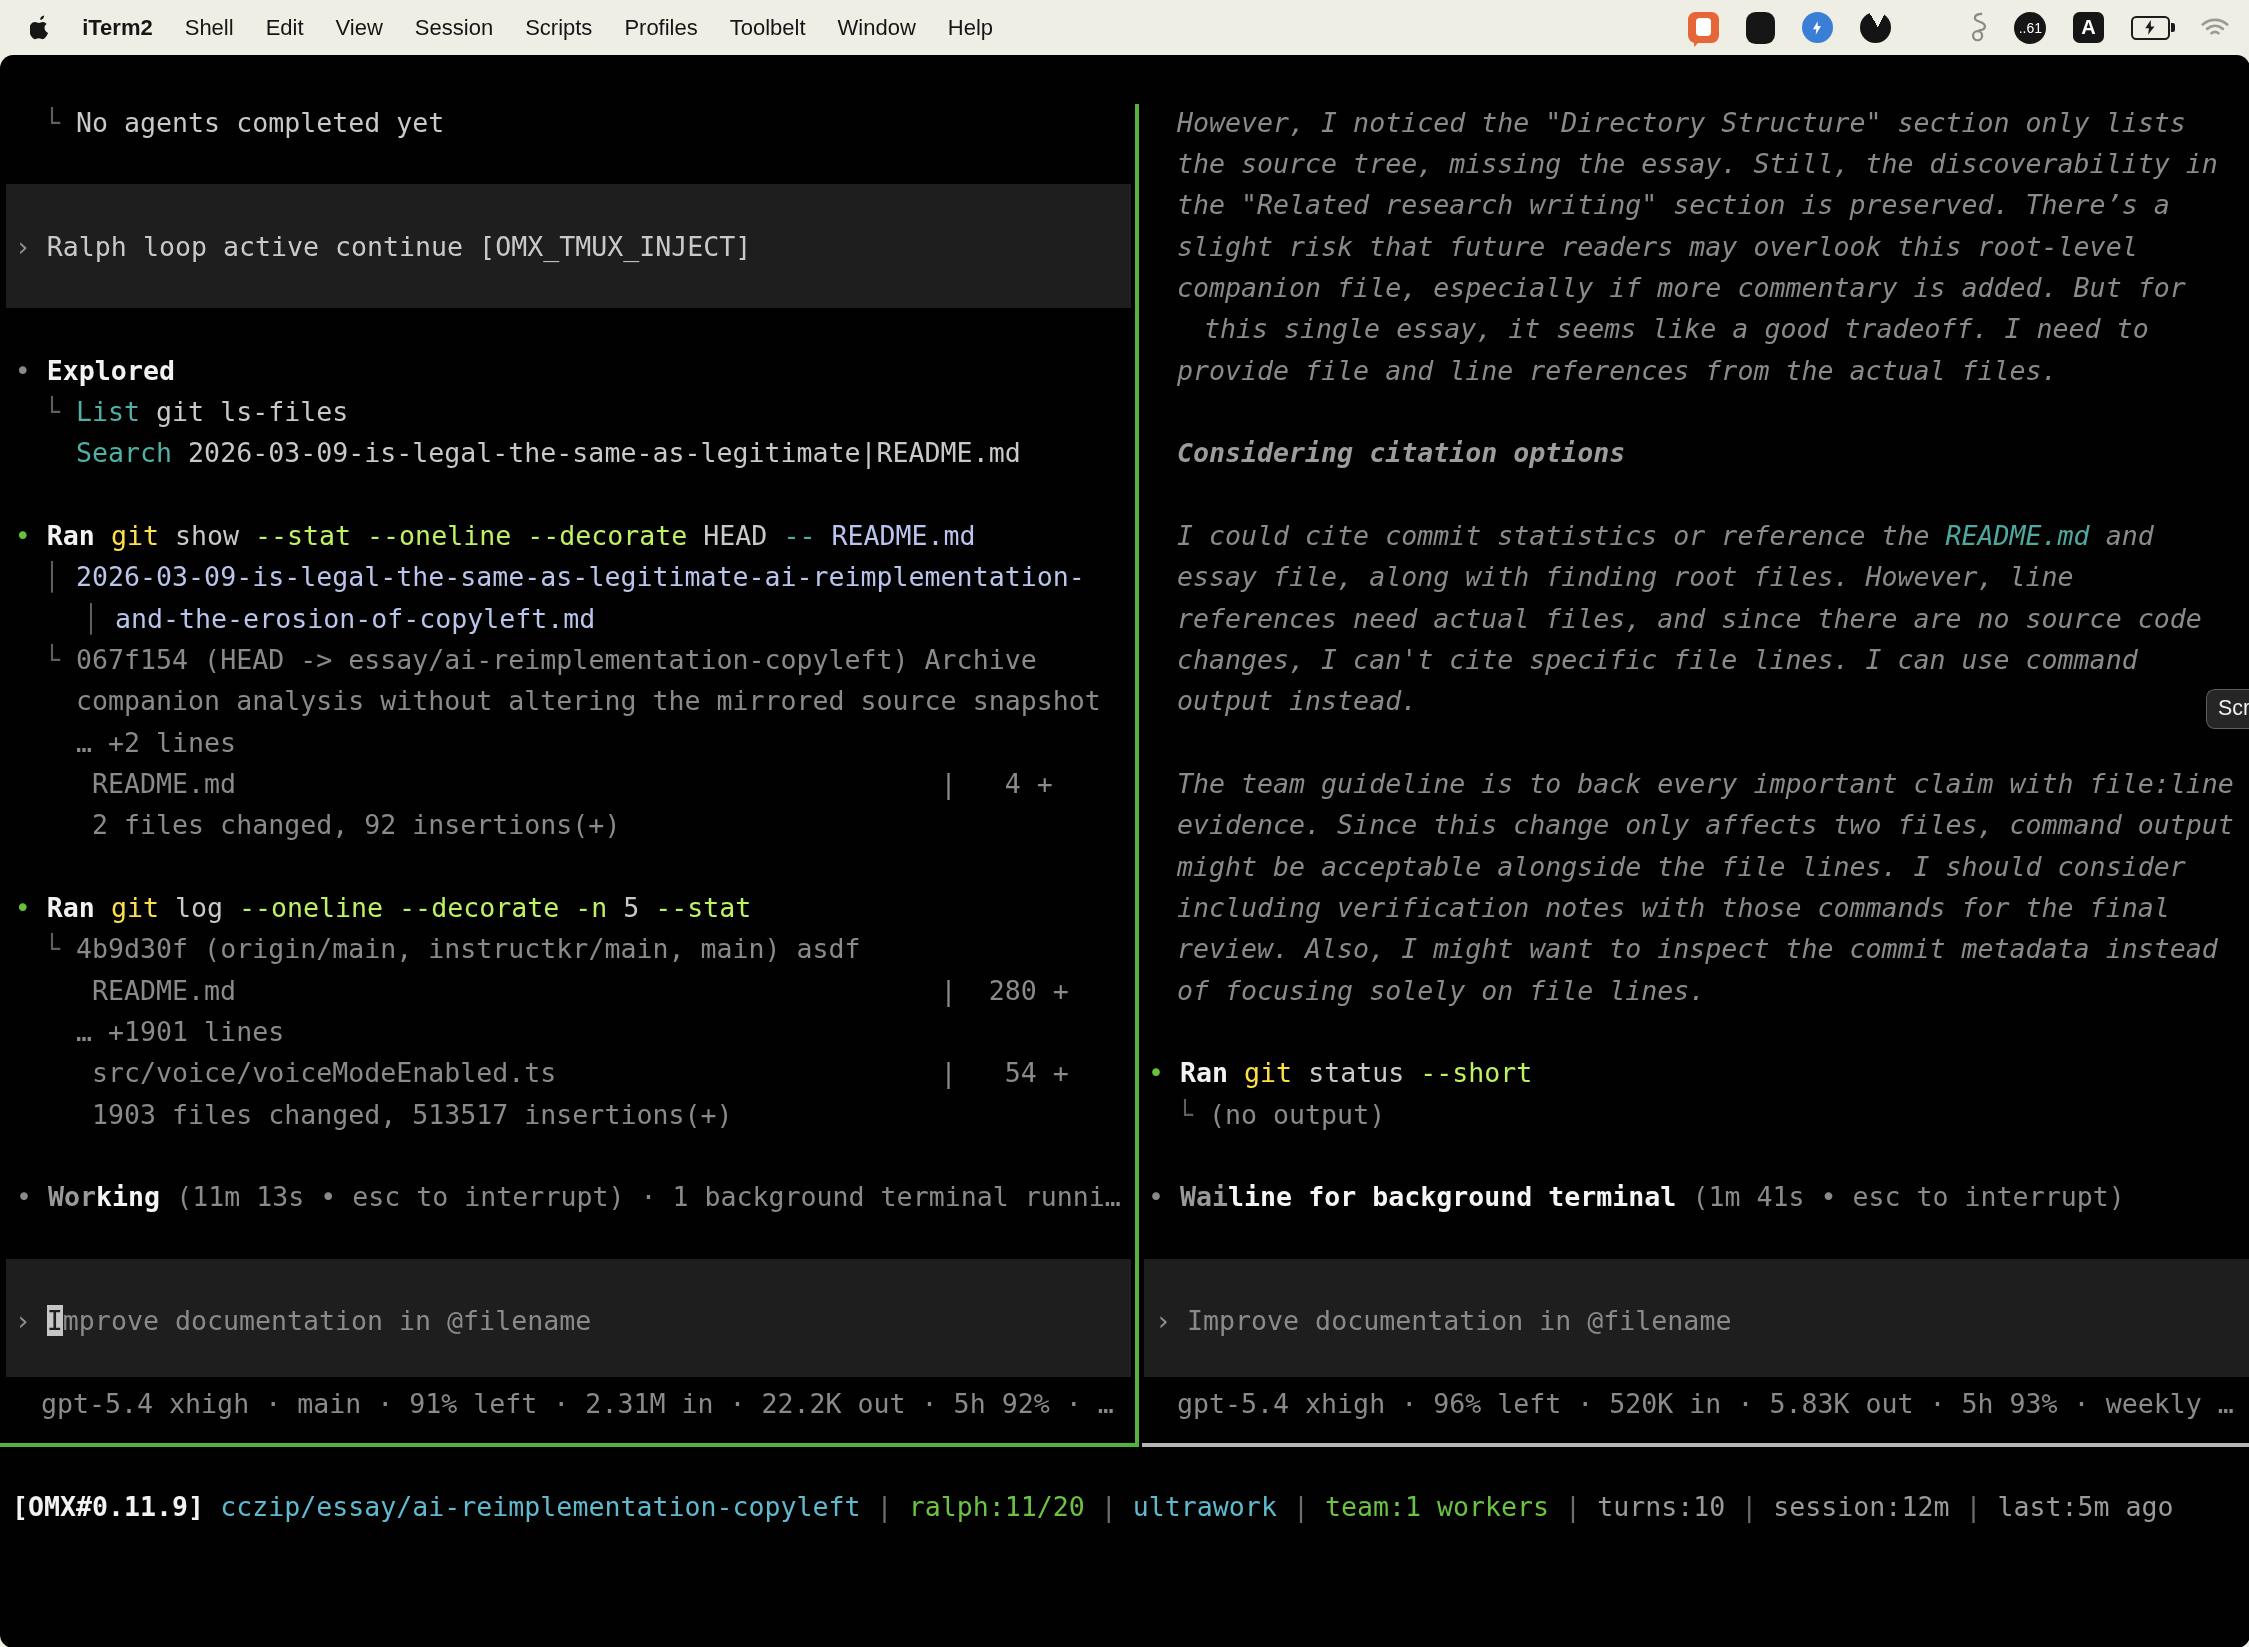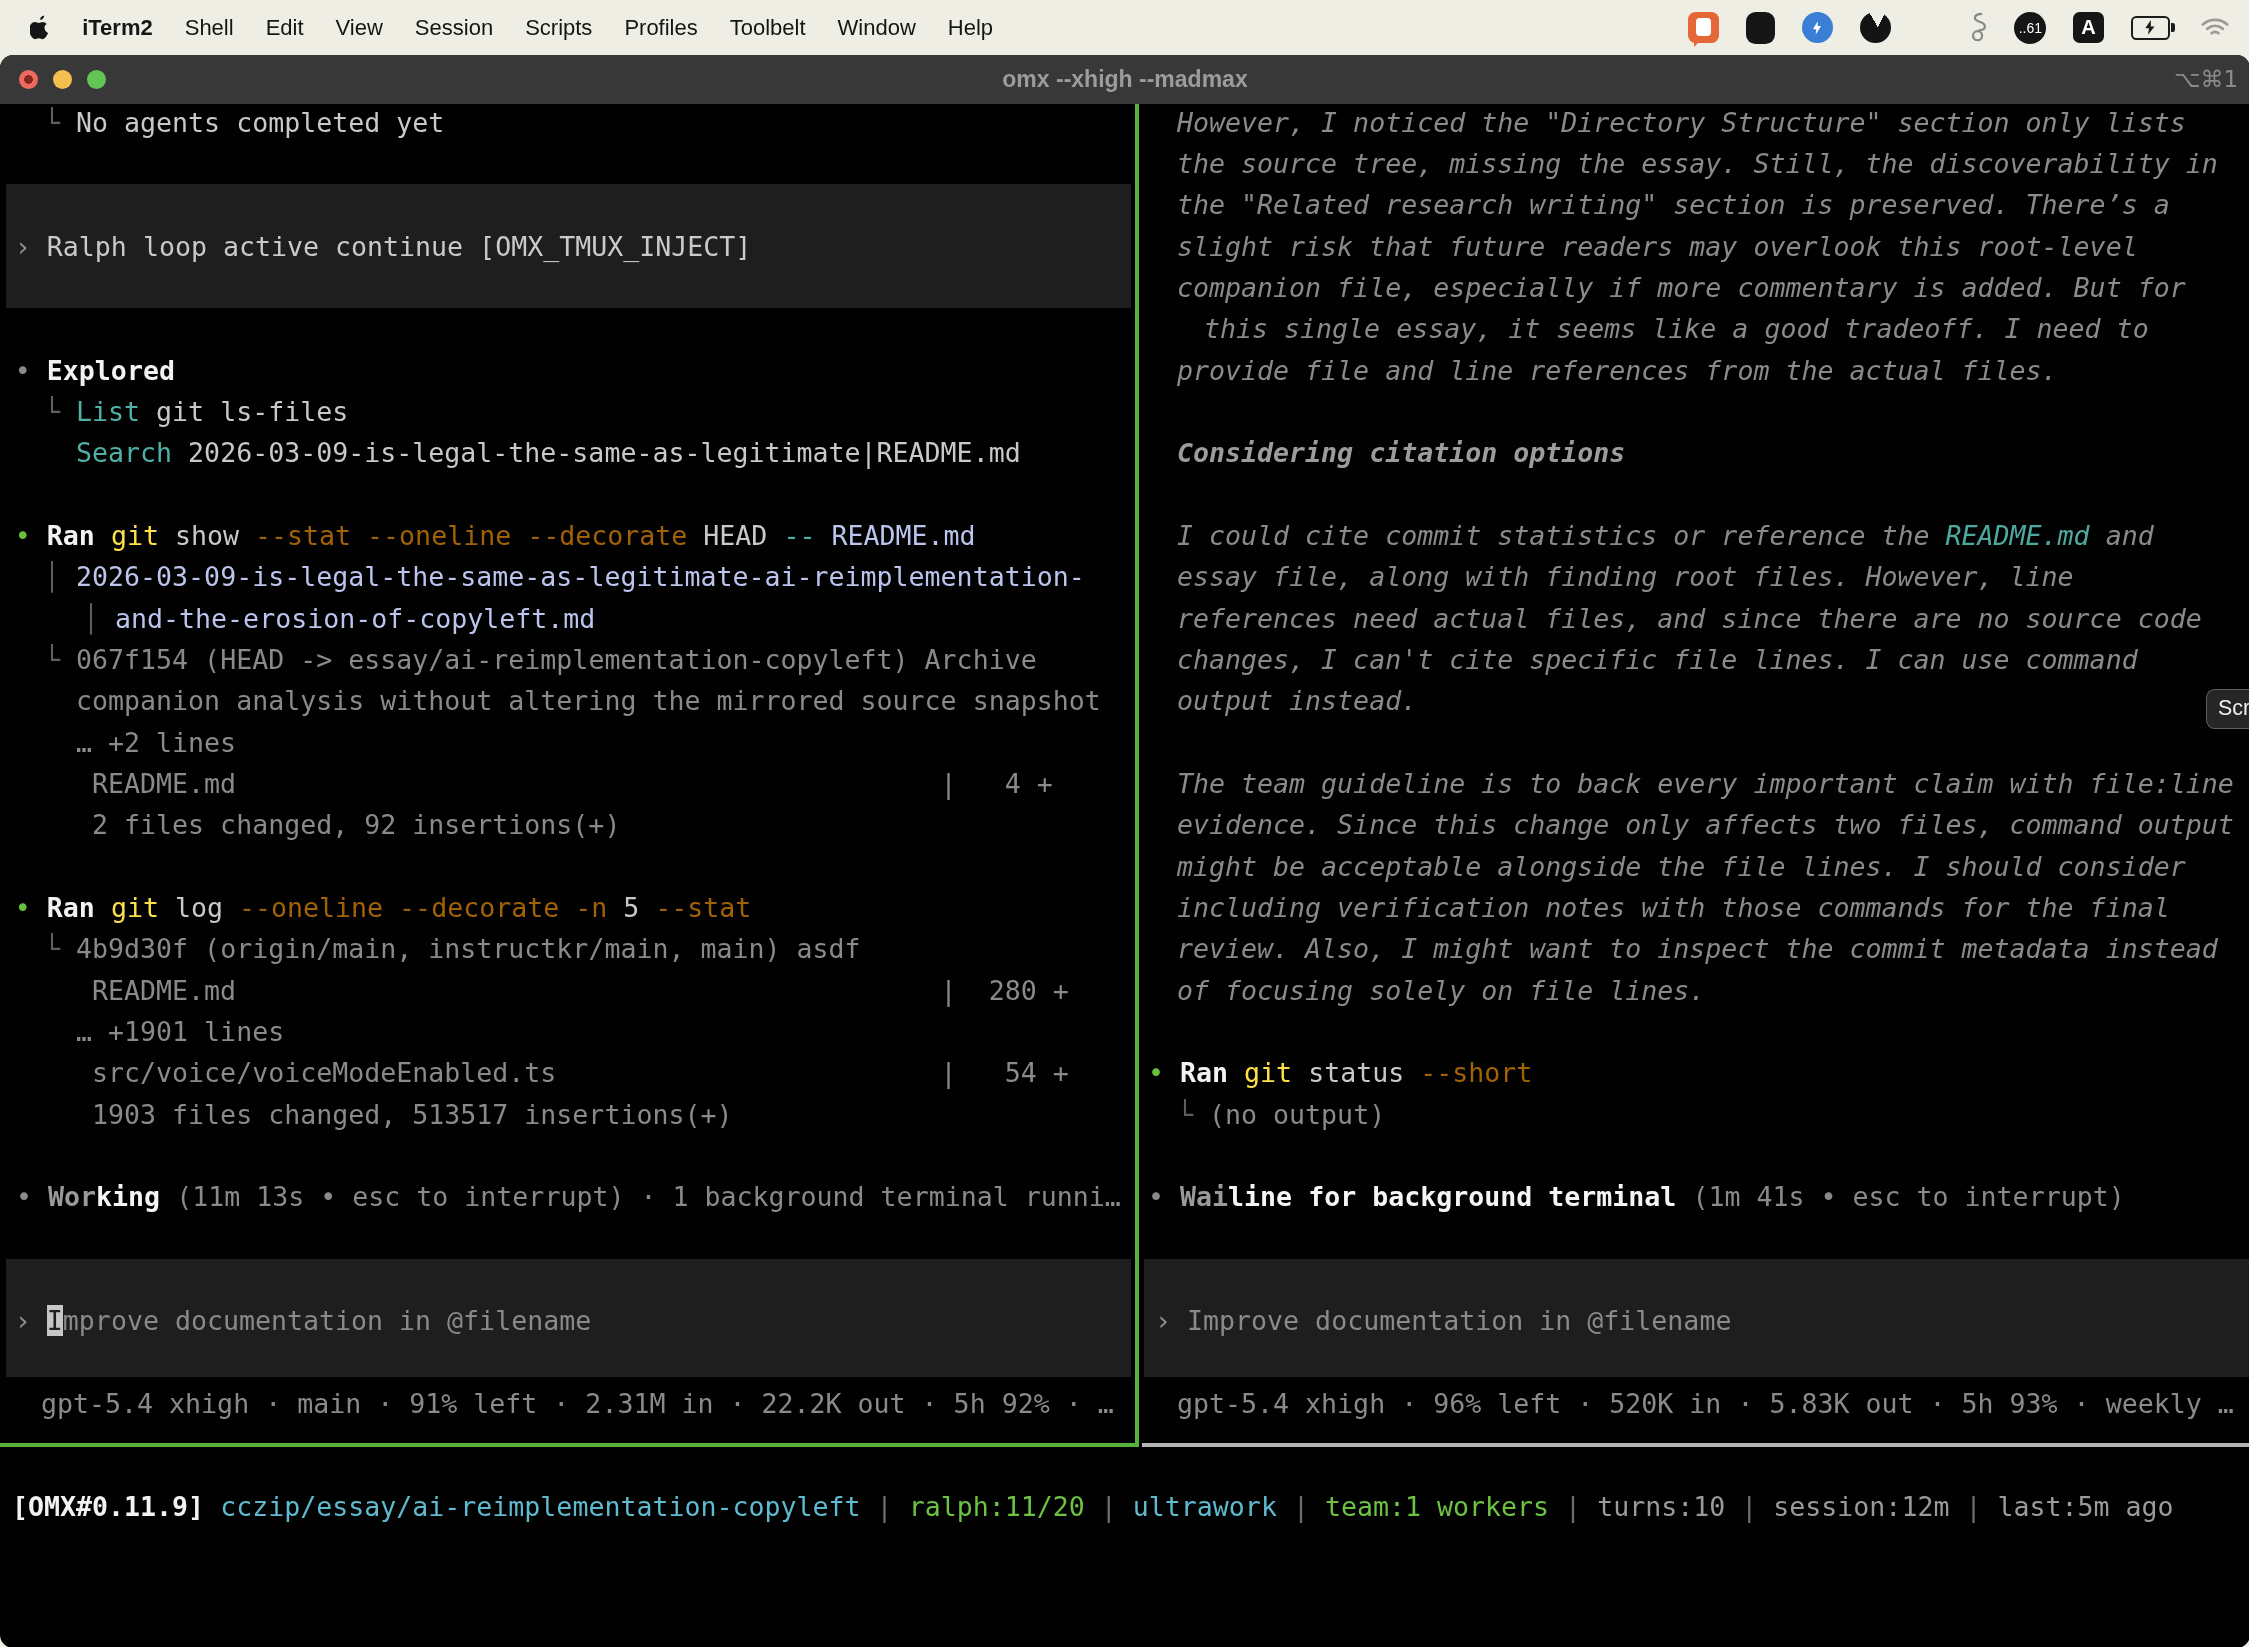--- a/index.html
+++ b/index.html
@@ -47,21 +47,21 @@
   #sep-left{position:absolute;left:0;top:1388px;width:1139px;height:3.7px;background:#55b33d;}
   #sep-right{position:absolute;left:1142px;top:1388px;width:1108px;height:3.7px;background:#b5b5b5;}
   #omx-line{position:absolute;left:12px;top:1431px;height:41px;line-height:41px;font:26.6px/41px "DejaVu Sans Mono",monospace;white-space:pre;}
   #tmux-bar{position:absolute;left:0;top:1534px;width:2250px;height:41px;background:#53b636;color:#0a0a0a;font:26.6px/41px "DejaVu Sans Mono",monospace;white-space:pre;}
   #tmux-left{position:absolute;left:5.9px;top:0;}
   #tmux-right{position:absolute;right:5.9px;top:0;}
   
   .c-g{color:#8a8a8a;} .c-g2{color:#9a9a9a;} .c-lg{color:#c9c9c9;}
   .c-w{color:#f2f2f2;font-weight:bold;}
   .c-dim{color:#5f5f5f;} .c-arrow{color:#8f8f8f;}
-  .c-teal{color:#4fb0a6;} .c-blue{color:#fde047;} .c-red{color:#a16207;margin-top:44px;}
+  .c-teal{color:#4fb0a6;} .c-blue{color:#fde047;} .c-red{color:#bef264;margin-top:44px;}
   .c-lav{color:#bac4ec;} .c-bgrn{color:#68c13c;}
   .c-i{color:#8a8a8a;font-style:italic;}
   .c-hdr{color:#9c9c9c;font-style:italic;font-weight:bold;}
   .c-tealit{color:#4fa8a0;font-style:italic;}
   .c-sg{color:#9a9a9a;font-weight:bold;} .c-sw{color:#f5f5f5;font-weight:bold;}
   .c-cyan{color:#5fb9cf;} .c-grn2{color:#6cc242;} .c-p{color:#6e6e6e;}
   .c-cur{background:#c6c6c6;color:#1f1f1f;}
   #screen-overlay{position:absolute;left:2206px;top:634px;width:56px;height:38px;background:#262626;
     border:1.5px solid #5f5f5f;border-right:none;border-radius:8.9px 0 0 8.9px;color:#f0f0f0;
     font-size:21.4px;line-height:37px;padding-left:11px;z-index:5;font-family:"Liberation Sans",sans-serif;}
@@ -137,29 +137,20 @@
       <svg width="28" height="22" viewBox="0 0 32 24" fill="none" stroke="#9b9b93" stroke-width="3" stroke-linecap="round">
         <path d="M2 8c8-7 20-7 28 0"></path>
           <path d="M7 13c5.5-4.5 12.5-4.5 18 0"></path>
           <path d="M12 18c2.5-2 5.5-2 8 0"></path>
       </svg>
     </span>
   </div>
 </div>
 
 <div id="window">
-  <div id="title-bar">
-    <div id="traffic">
-      <span class="tl red"></span>
-      <span class="tl yellow"></span>
-      <span class="tl green"></span>
-    </div>
-    <span id="win-title">omx --xhigh --madmax</span>
-    <span id="win-shortcut">⌥⌘1</span>
-  </div>
 
   <div id="left-pane">
       <div class="pbox" style="top: 129px; left: 5.9px; width: 1125px; height: 124px;"></div>
       <div class="pbox" style="top: 1204px; left: 5.9px; width: 1125px; height: 118px;"></div>
       <div class="tline" style="top: 47px; left: 44px;"><span class="c-dim">└ </span><span class="c-lg">No agents completed yet</span></div>
       <div class="tline" style="top: 171px; left: 14.8px;"><span class="c-arrow">› </span><span class="c-lg">Ralph loop active continue [OMX_TMUX_INJECT]</span></div>
       <div class="tline" style="top: 295px; left: 14.8px;"><span class="c-g">• </span><span class="c-w">Explored</span></div>
       <div class="tline" style="top: 336px; left: 44px;"><span class="c-dim">└ </span><span class="c-teal">List</span><span class="c-lg"> git ls-files</span></div>
       <div class="tline" style="top: 377px; left: 44px;"><span class="c-teal">  Search</span><span class="c-lg"> 2026-03-09-is-legal-the-same-as-legitimate|README.md</span></div>
       <div class="tline" style="top: 460px; left: 14.8px;"><span class="c-bgrn">• </span><span class="c-w">Ran</span><span class="c-lg"> </span><span class="c-blue">git</span><span class="c-lg"> show </span><span class="c-red">--stat --oneline --decorate</span><span class="c-lg"> HEAD </span><span class="c-teal">--</span><span class="c-lav"> README.md</span></div>

